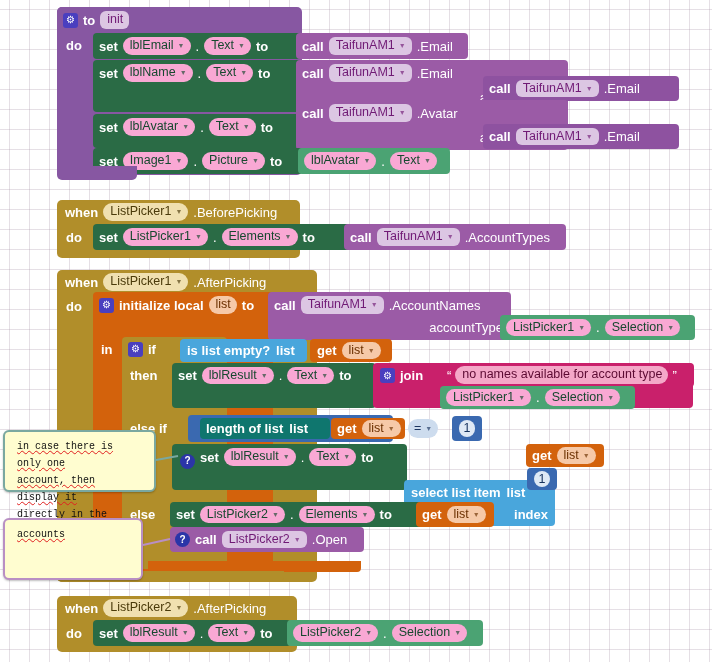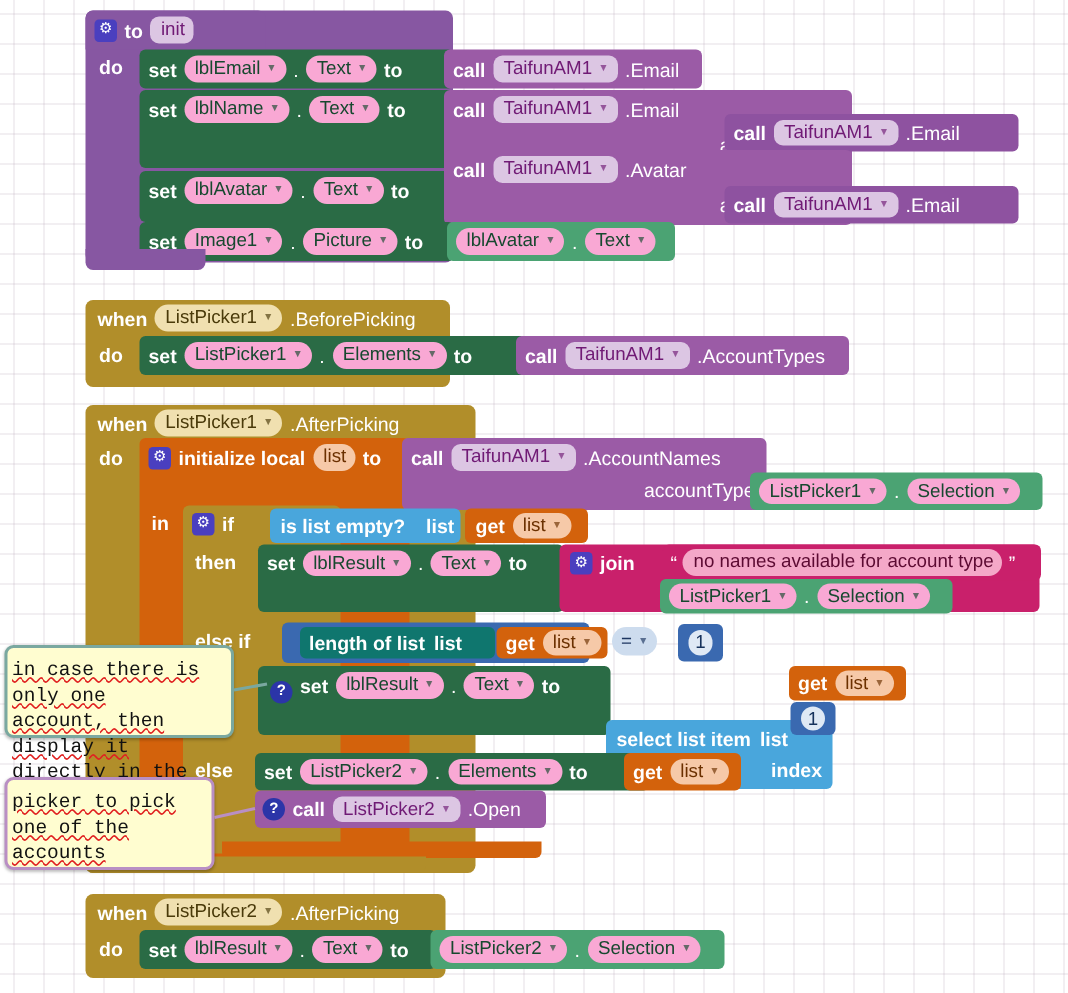--- a/index.html
+++ b/index.html
@@ -55,22 +55,22 @@
   }
   .qmark{
     width:15px;height:15px;border-radius:50%;background:#2b35a8;
     display:inline-flex;align-items:center;justify-content:center;
     color:#fff;font-size:10px;font-weight:bold;line-height:1;
   }
   .row{display:flex;align-items:center;gap:5px;height:100%;padding-left:6px;}
   .comment{
     position:absolute;box-sizing:border-box;
     background:#fffdd0;border:2px solid #7aa8a0;border-radius:6px;
-    font-family:"Liberation Mono", monospace;font-size:13px;
-    color:#111;padding:6px 3px;line-height:17px;
+    font-family:"Liberation Mono", monospace;font-size:10px;
+    color:#111;padding:6px 12px;line-height:17px;
     box-shadow:0 1px 2px rgba(0,0,0,.25);
   }
   .comment.pk{border-color:#b98fc4;}
   .sp{ text-decoration: underline; text-decoration-color:#e02020;
        text-decoration-style: wavy; text-decoration-thickness:1px;}
 </style>
 </head>
 <body>
 
 <div class="canvas">
@@ -318,21 +318,21 @@
 
   <div class="blk c-ctrl" style="left:122px;top:337px;width:105px;height:232px;border-radius:4px;"></div>
   <div class="blk" style="left:122px;top:337px;width:105px;height:24px;">
     <div class="row">
       <span class="gear">⚙</span>
       <span class="lbl bold">if</span>
     </div>
   </div>
 
   <div class="blk c-lists" style="left:180px;top:339px;width:127px;height:23px;border-radius:4px;">
-    <div class="row" style="padding-left:7px;gap:14px;">
+    <div class="row" style="padding-left:7px;gap:6px;">
       <span class="lbl bold">is list empty?</span>
       <span class="lbl bold">list</span>
     </div>
   </div>
   <div class="blk c-var" style="left:310px;top:339px;width:82px;height:23px;border-radius:4px;">
     <div class="row" style="padding-left:7px;">
       <span class="lbl bold">get</span>
       <span class="fld f-lighto">
           <span>list</span>
           <span class="caret">▼</span>
@@ -544,21 +544,20 @@
     </div>
   </div>
 
   <div class="comment" style="left:3px;top:430px;width:153px;height:62px;">
     <div class="sp">in case there is only one</div>
     <div class="sp">account, then display it</div>
     <div class="sp">directly in the result label</div>
   </div>
 
   <div class="comment pk" style="left:3px;top:518px;width:140px;height:62px;">
-    <div class="sp">picker to pick one of the</div>
     <div class="sp">accounts</div>
   </div>
 
   <svg style="position:absolute;left:0;top:0;width:712px;height:662px;pointer-events:none;">
     <path d="M156,460 L178,456" stroke="#7aa8a0" stroke-width="2" fill="none"></path>
     <path d="M143,545 L170,539" stroke="#b98fc4" stroke-width="2" fill="none"></path>
   </svg>
 
 </div>
 

